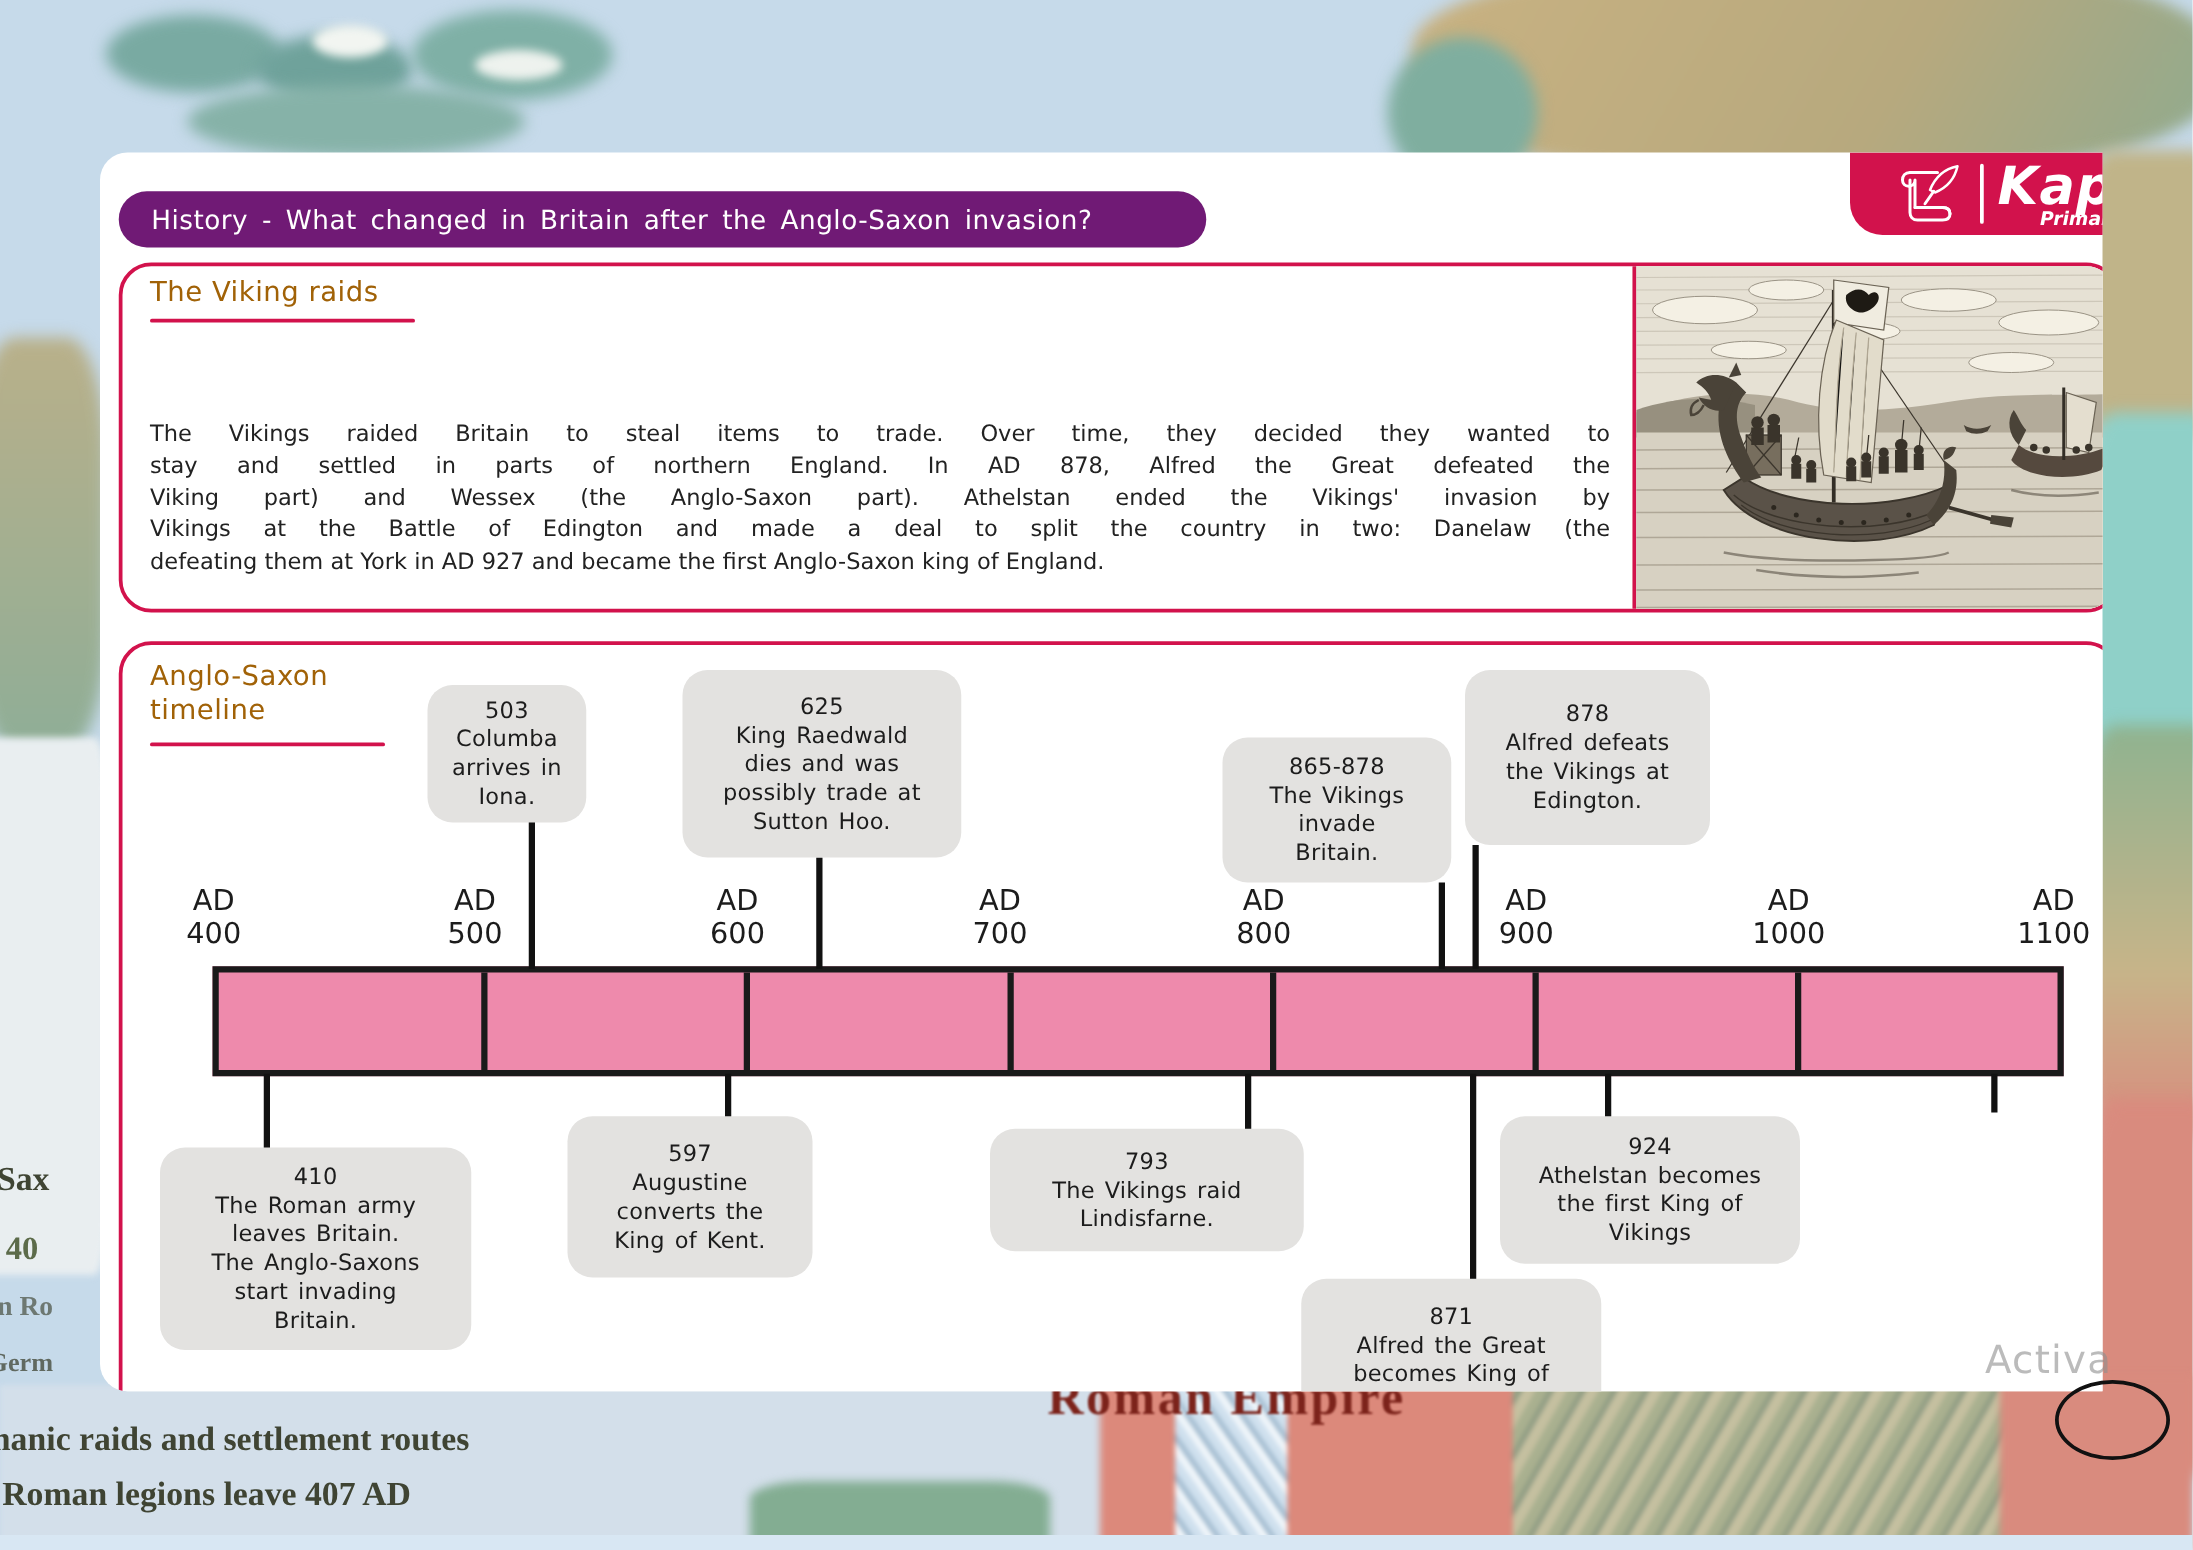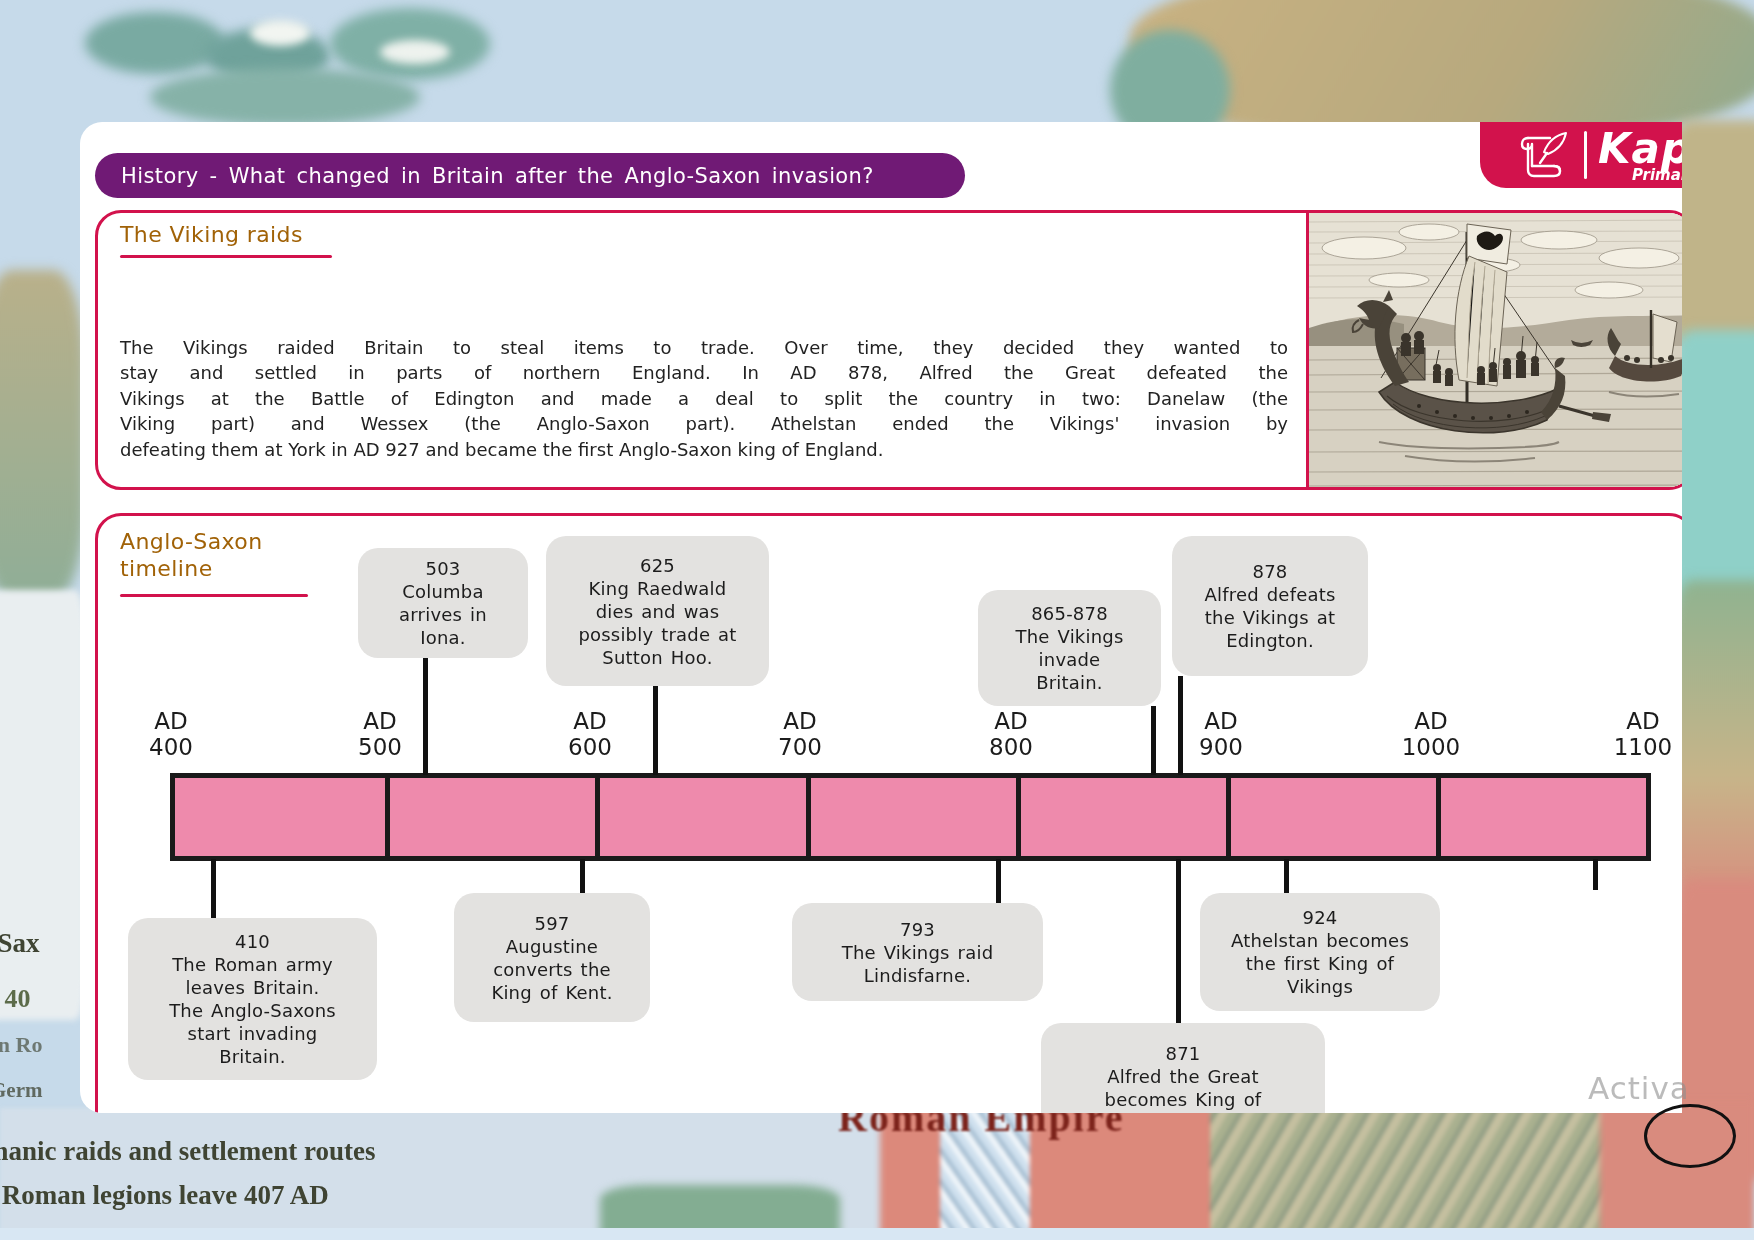--- a/index.html
+++ b/index.html
@@ -113,22 +113,22 @@
     <div id="brand-name">Kapow</div>
     <div id="brand-sub">Primary</div>
   </div>
 
   <div class="section-box" id="viking-box">
     <div class="section-title abs" style="left:22px;top:8px;">The Viking raids</div>
     <div class="title-rule abs" style="left:22px;top:42px;width:212px;"></div>
     <div id="viking-paragraph">
         <div class="ln">The Vikings raided Britain to steal items to trade. Over time, they decided they wanted to</div>
         <div class="ln">stay and settled in parts of northern England. In AD 878, Alfred the Great defeated the</div>
+        <div class="ln">Viking part) and Wessex (the Anglo-Saxon part). Athelstan ended the Vikings' invasion by</div>
         <div class="ln">Vikings at the Battle of Edington and made a deal to split the country in two: Danelaw (the</div>
-        <div class="ln">Viking part) and Wessex (the Anglo-Saxon part). Athelstan ended the Vikings' invasion by</div>
         <div class="ln">defeating them at York in AD 927 and became the first Anglo-Saxon king of England.</div>
       </div>
 
     <div id="viking-image-wrap">
       <svg width="395" height="286" viewBox="0 0 395 286">
         <rect width="395" height="286" fill="#e6e1d4"></rect>
 
         <g stroke="#b9b2a3" stroke-width="1" opacity="0.55">
           <line x1="0" y1="12" x2="395" y2="10"></line>
             <line x1="0" y1="22" x2="395" y2="21"></line>
@@ -315,21 +315,21 @@
     <div class="stem" style="left:1053px;top:190px;height:69px;"></div>
     <div class="stem" style="left:1080px;top:160px;height:99px;"></div>
 
     <div class="stem" style="left:113px;top:343px;height:61px;"></div>
     <div class="stem" style="left:482px;top:343px;height:36px;"></div>
     <div class="stem" style="left:898px;top:343px;height:46px;"></div>
     <div class="stem" style="left:1078px;top:343px;height:166px;"></div>
     <div class="stem" style="left:1186px;top:343px;height:36px;"></div>
     <div class="stem" style="left:1495px;top:343px;height:31px;"></div>
 
-    <div class="callout" style="left:260px;top:32px;width:170px;height:110px;">
+    <div class="callout" style="left:244px;top:32px;width:127px;height:110px;">
         <div class="ln">503</div>
         <div class="ln">Columba</div>
         <div class="ln">arrives in</div>
         <div class="ln">Iona.</div>
       </div>
     <div class="callout" style="left:448px;top:20px;width:223px;height:150px;">
         <div class="ln">625</div>
         <div class="ln">King Raedwald</div>
         <div class="ln">dies and was</div>
         <div class="ln">possibly trade at</div>
@@ -360,21 +360,21 @@
         <div class="ln">597</div>
         <div class="ln">Augustine</div>
         <div class="ln">converts the</div>
         <div class="ln">King of Kent.</div>
       </div>
     <div class="callout" style="left:694px;top:387px;width:251px;height:98px;">
         <div class="ln">793</div>
         <div class="ln">The Vikings raid</div>
         <div class="ln">Lindisfarne.</div>
       </div>
-    <div class="callout" style="left:943px;top:507px;width:284px;height:130px;">
+    <div class="callout" style="left:943px;top:507px;width:240px;height:130px;">
         <div class="ln">871</div>
         <div class="ln">Alfred the Great</div>
         <div class="ln">becomes King of</div>
         <div class="ln">Wessex</div>
       </div>
     <div class="callout" style="left:1090px;top:377px;width:240px;height:118px;margin-left:12px;">
         <div class="ln">924</div>
         <div class="ln">Athelstan becomes</div>
         <div class="ln">the first King of</div>
         <div class="ln">Vikings</div>

